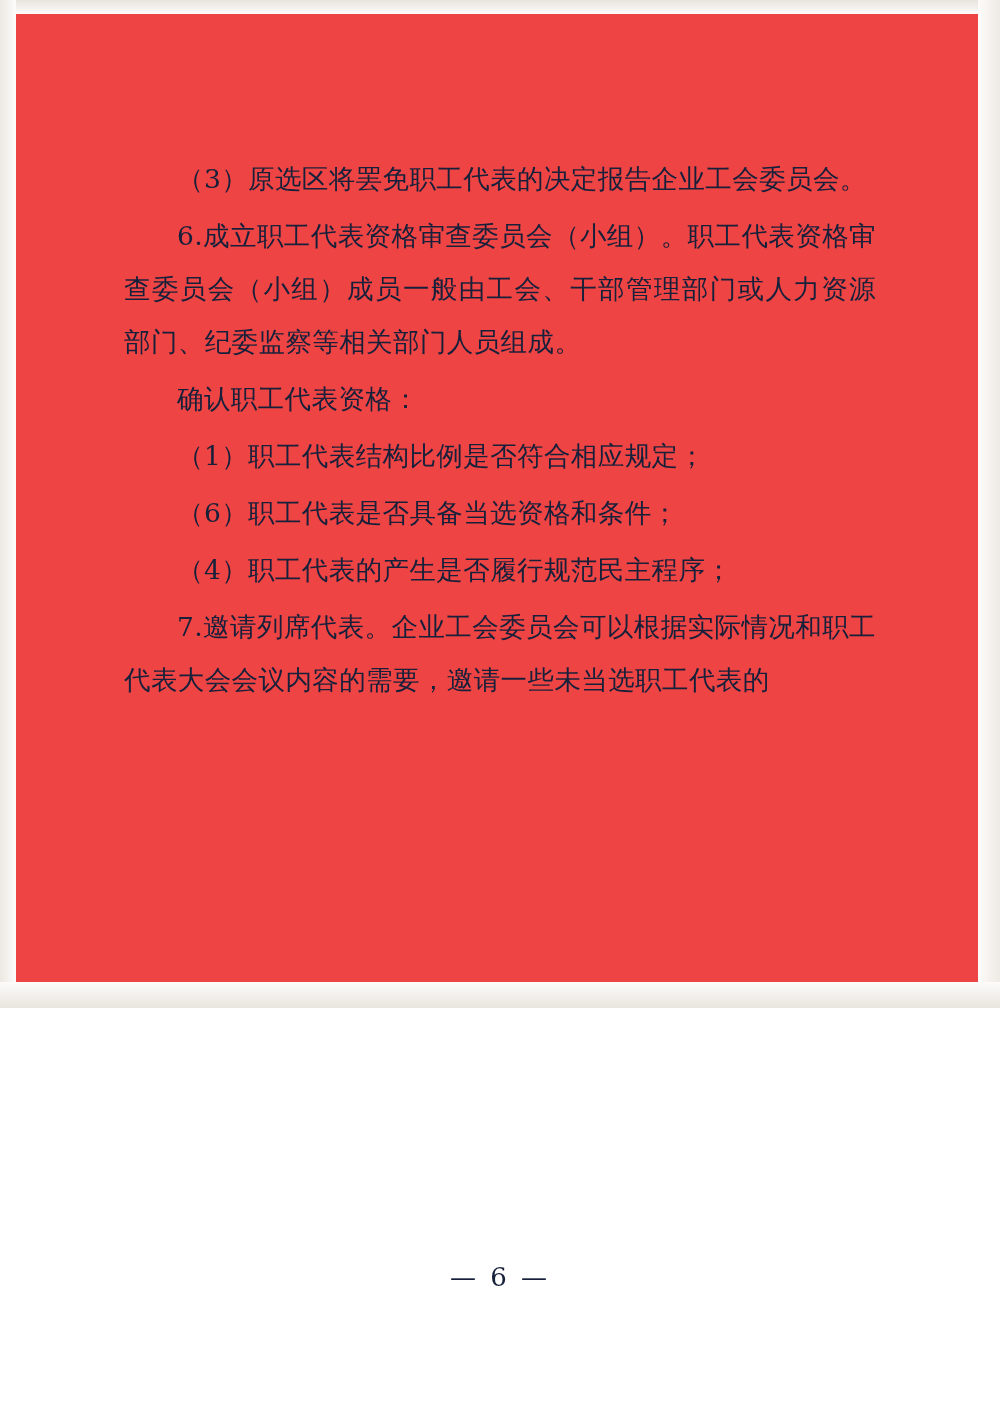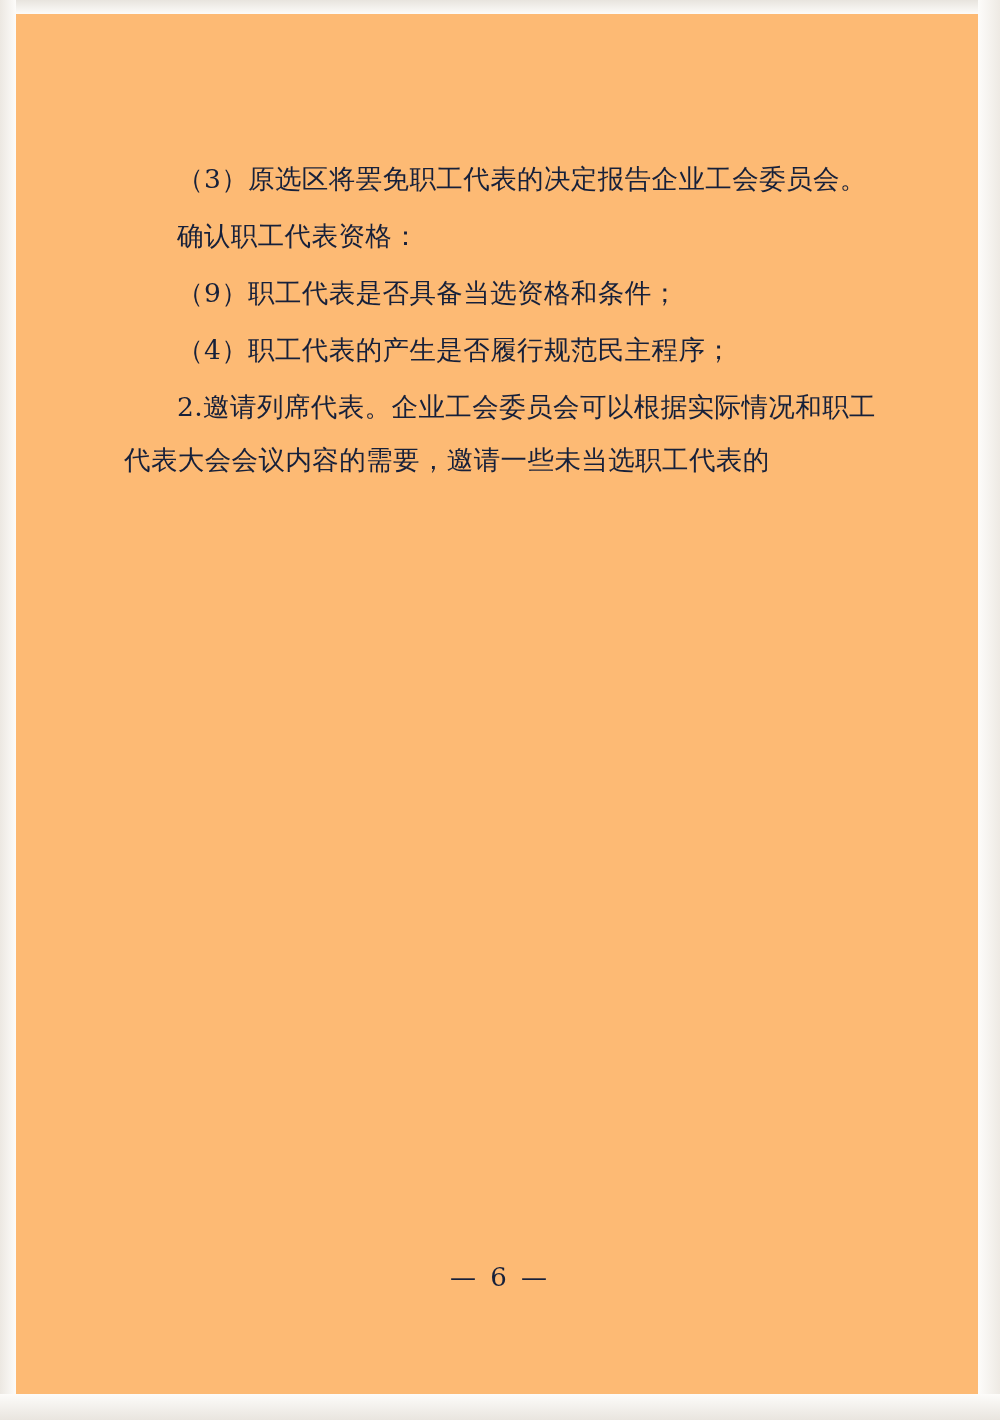--- a/index.html
+++ b/index.html
@@ -9,22 +9,22 @@
   body {
     width: 1000px;
     height: 1420px;
     background: #ffffff;
     font-family: "DejaVu Serif", "Liberation Serif", serif;
     overflow: hidden;
   }
   .page {
     position: relative;
     width: 1000px;
-    height: 1420px;
-    background: #fdba74;
+    height: 1008px;
+    background: #ef4444;
     box-sizing: border-box;
   }
   
   .edge-top {
     position: absolute;
     top: 0; left: 0; right: 0;
     height: 14px;
     background: linear-gradient(to bottom, #e8e4de 0%, #fdfcfa 100%);
   }
   .edge-left {
@@ -84,20 +84,22 @@
 <body>
 
 <div class="page">
   <div class="edge-top"></div>
   <div class="edge-left"></div>
   <div class="edge-right"></div>
   <div class="edge-bottom"></div>
 
   <div class="content">
     <p class="para indent">（3）原选区将罢免职工代表的决定报告企业工会委员会。</p>
+    <p class="para indent">6.成立职工代表资格审查委员会（小组）。职工代表资格审查委员会（小组）成员一般由工会、干部管理部门或人力资源部门、纪委监察等相关部门人员组成。</p>
     <p class="para indent">确认职工代表资格：</p>
-    <p class="para indent">（9）职工代表是否具备当选资格和条件；</p>
+    <p class="para indent">（1）职工代表结构比例是否符合相应规定；</p>
+    <p class="para indent">（6）职工代表是否具备当选资格和条件；</p>
     <p class="para indent">（4）职工代表的产生是否履行规范民主程序；</p>
-    <p class="para indent tight">2.邀请列席代表。企业工会委员会可以根据实际情况和职工代表大会会议内容的需要，邀请一些未当选职工代表的</p>
+    <p class="para indent tight">7.邀请列席代表。企业工会委员会可以根据实际情况和职工代表大会会议内容的需要，邀请一些未当选职工代表的</p>
   </div>
 
   <div class="pagenum">— 6 —</div>
 </div>
 
 </body></html>

